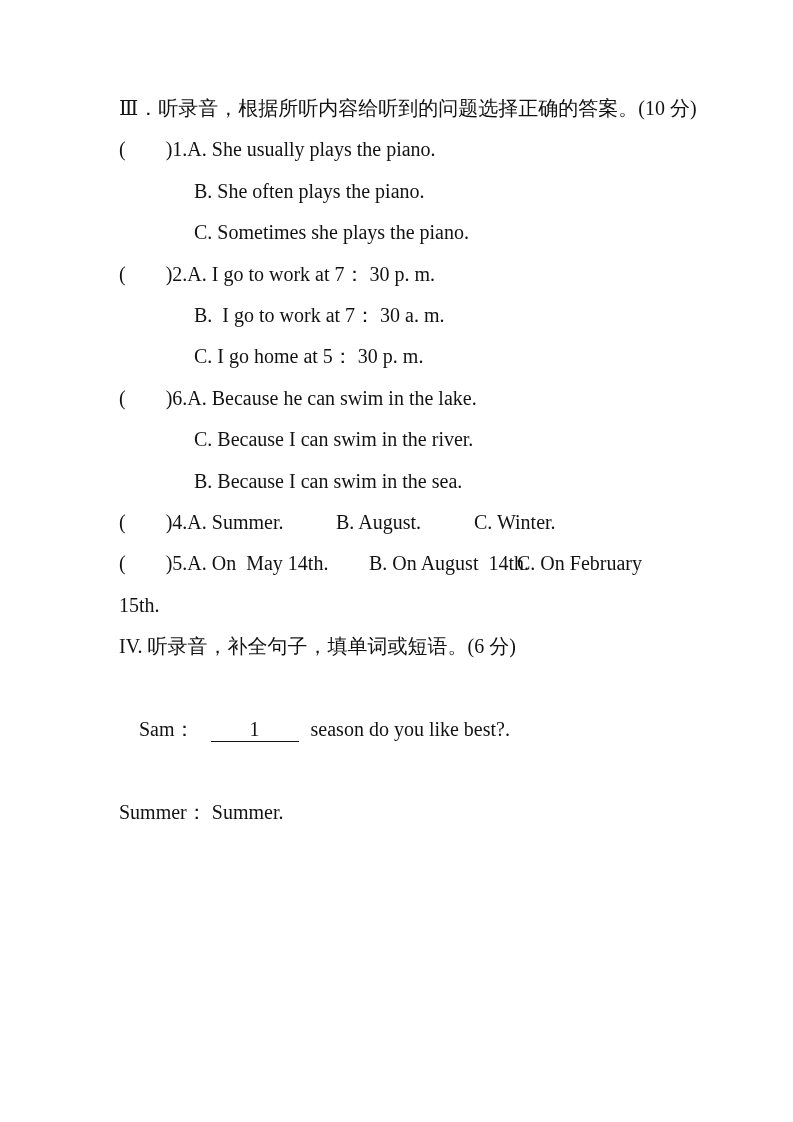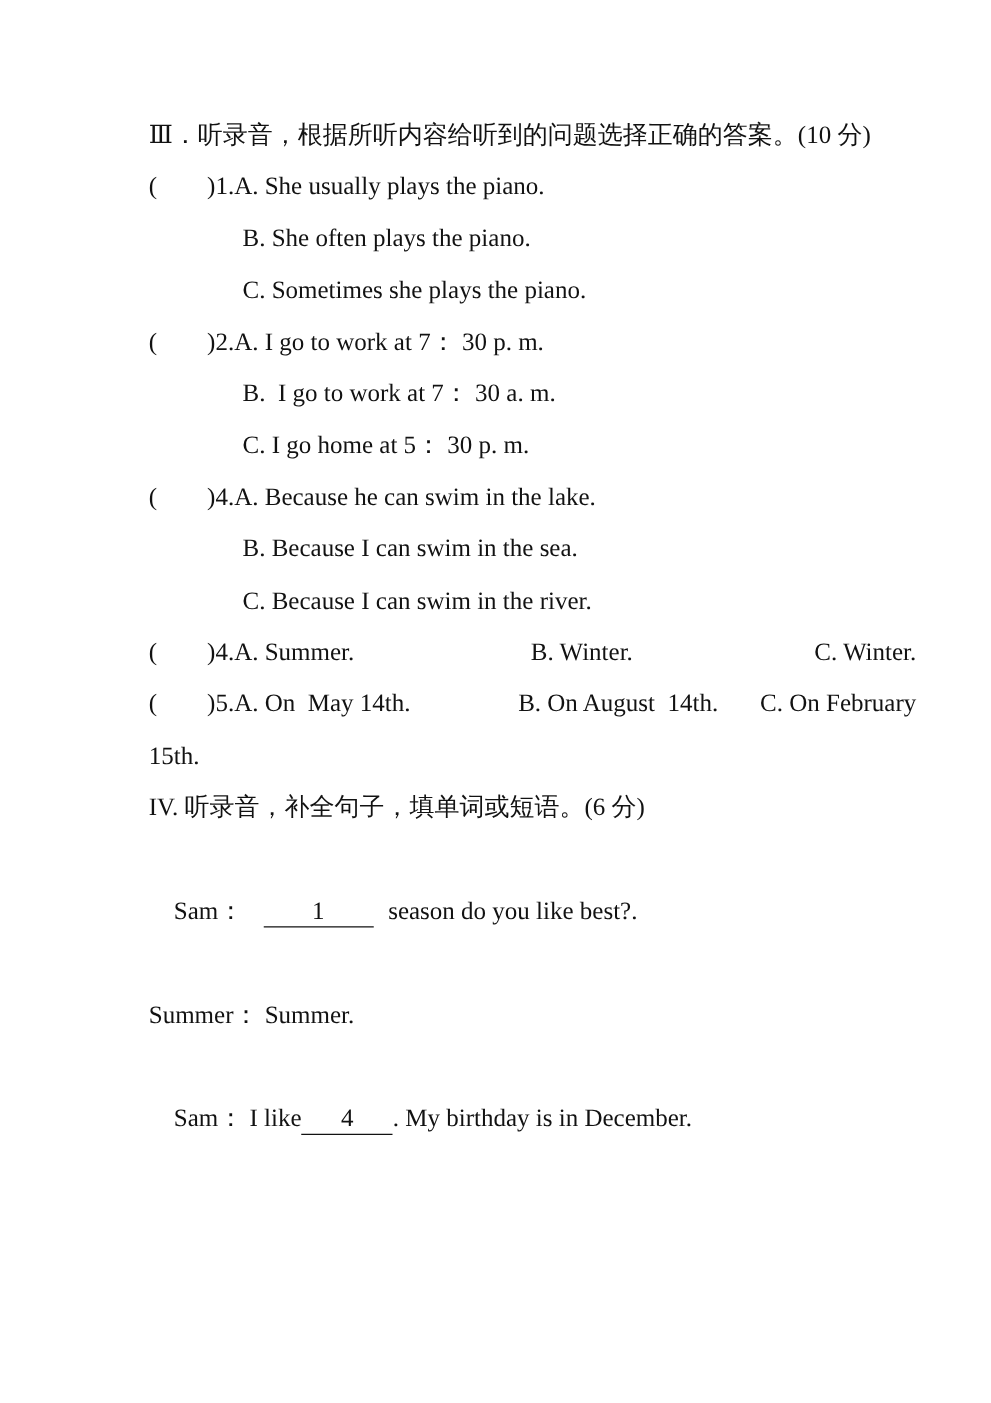--- a/index.html
+++ b/index.html
@@ -21,21 +21,20 @@
   .line {
     line-height: 41.4px;
     white-space: pre;
   }
   .indent {
     padding-left: 75px;
     font-family: Liberation Serif, serif;
   }
   .row {
     display: flex;
-    justify-content: space-between;
   }
   .row span {
     white-space: pre;
   }
   .w217 { width: 217px; }
   .w138 { width: 138px; }
   .w250 { width: 250px; }
   .w148 { width: 148px; }
   .blank {
     display: inline-block;
@@ -56,44 +55,41 @@
   <div class="line">Ⅲ．听录音，根据所听内容给听到的问题选择正确的答案。(10 分)</div>
 
   <div class="line">(        )1.A. She usually plays the piano.</div>
   <div class="line indent">B. She often plays the piano.</div>
   <div class="line indent">C. Sometimes she plays the piano.</div>
 
   <div class="line">(        )2.A. I go to work at 7： 30 p. m.</div>
   <div class="line indent">B.  I go to work at 7： 30 a. m.</div>
   <div class="line indent">C. I go home at 5： 30 p. m.</div>
 
-  <div class="line">(        )4.A. Because he can swim in the lake.</div>
+  <div class="line">(        )6.A. Because he can swim in the lake.</div>
+  <div class="line indent">C. Because I can swim in the river.</div>
   <div class="line indent">B. Because I can swim in the sea.</div>
-  <div class="line indent">C. Because I can swim in the river.</div>
 
   <div class="line row">
     <span class="w217">(        )4.A. Summer.</span>
-    <span class="w138">B. Winter.</span>
+    <span class="w138">B. August.</span>
     <span>C. Winter.</span>
   </div>
 
   <div class="line row">
     <span class="w250">(        )5.A. On  May 14th.</span>
     <span class="w148">B. On August  14th.</span>
     <span>C. On February</span>
   </div>
   <div class="line">15th.</div>
 
   <div class="line">IV. 听录音，补全句子，填单词或短语。(6 分)</div>
 
   <div class="line">
     <span>Sam：</span><span class="blank b1">1</span><span>season do you like best?.</span>
   </div>
 
   <div class="line">Summer： Summer.</div>
 
 
 
-  <div class="line">
-    <span>Sam： I like</span><span class="blank b4">4</span><span>. My birthday is in December.</span>
-  </div>
 
 </div>
 
 </body></html>

